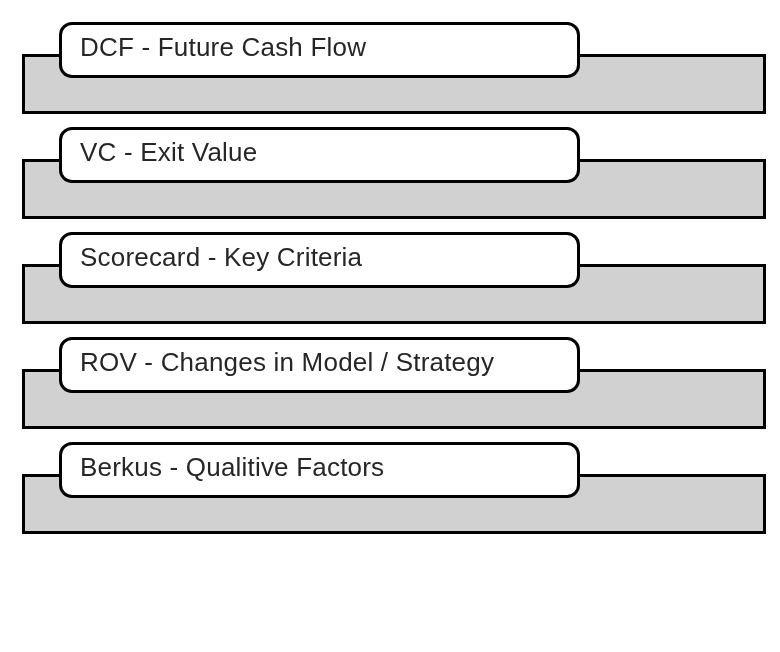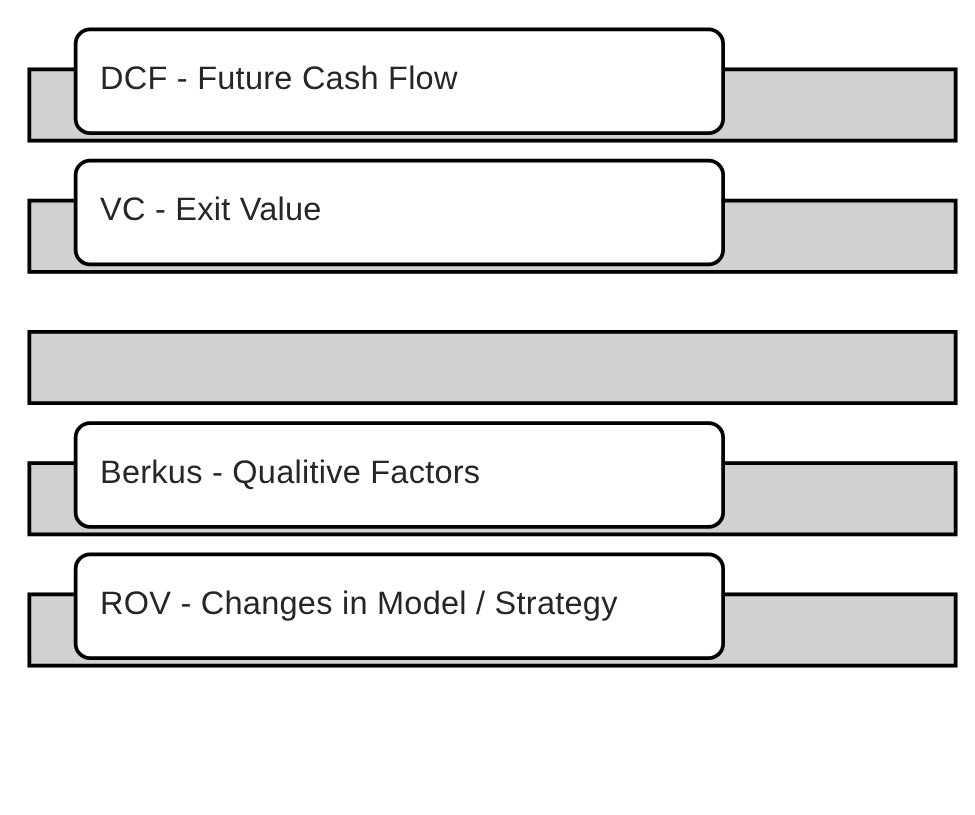--- a/index.html
+++ b/index.html
@@ -31,21 +31,21 @@
     box-sizing: border-box;
     background: var(--bar-fill, #d1d1d1);
     border: 3px solid var(--border, #000000);
     z-index: 1;
   }
   .box {
     position: absolute;
     left: 59px;
     top: 0;
     width: 521px;
-    height: 86px;
+    height: 56px;
     box-sizing: border-box;
     background: var(--box-fill, #ffffff);
     border: 3px solid var(--border, #000000);
     border-radius: 13px;
     z-index: 2;
     display: flex;
     align-items: center;
     padding-left: 18px;
     padding-bottom: 4px;
   }
@@ -72,29 +72,32 @@
 
   <div class="row">
     <div class="bar"></div>
     <div class="box">
       <span class="label">VC - Exit Value</span>
     </div>
   </div>
 
   <div class="row">
     <div class="bar"></div>
-  </div>
-
-  <div class="row">
-    <div class="bar"></div>
     <div class="box">
-      <span class="label">Berkus - Qualitive Factors</span>
+      <span class="label">Scorecard - Key Criteria</span>
     </div>
   </div>
 
   <div class="row">
     <div class="bar"></div>
     <div class="box">
       <span class="label">ROV - Changes in Model / Strategy</span>
     </div>
   </div>
 
+  <div class="row">
+    <div class="bar"></div>
+    <div class="box">
+      <span class="label">Berkus - Qualitive Factors</span>
+    </div>
+  </div>
+
 </div>
 
 </body></html>

